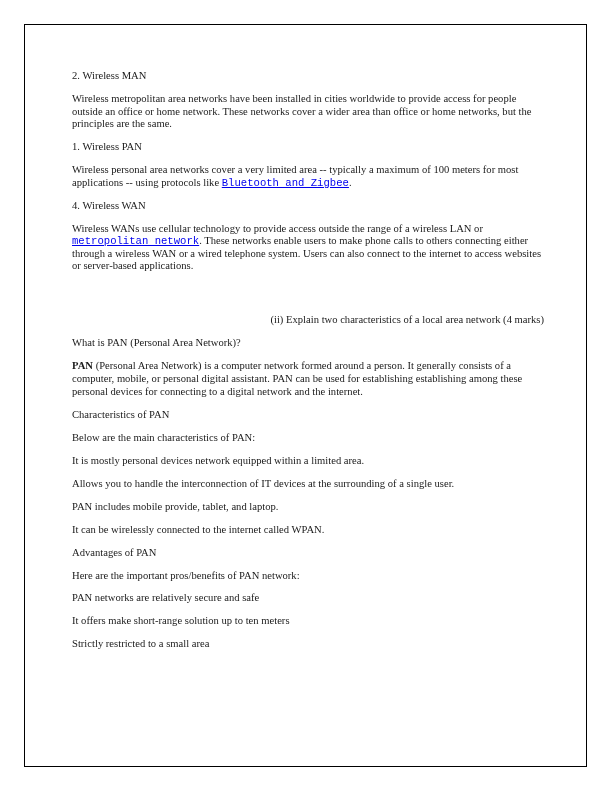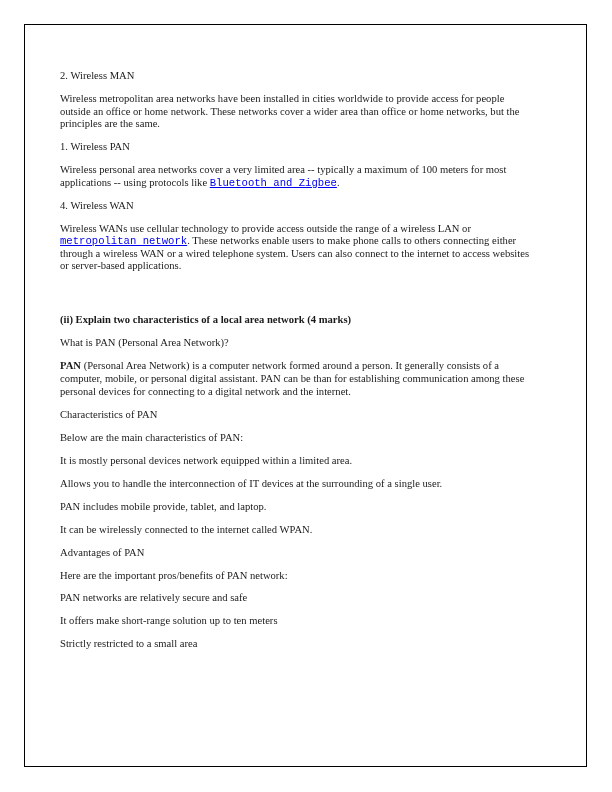--- a/index.html
+++ b/index.html
@@ -4,26 +4,26 @@
 <style>
   html, body { margin: 0; padding: 0; background: #ffffff; }
   body { width: 612px; height: 792px; position: relative; overflow: hidden; }
   .page-frame {
     position: absolute; left: 24px; top: 24px;
     width: 563px; height: 743px;
     border: 1px solid #000000; box-sizing: border-box;
     background: #ffffff;
   }
   .content {
-    position: absolute; left: 60px; top: 70px; width: 472px;
+    position: absolute; left: 72px; top: 70px; width: 472px;
     font-family: "Liberation Serif", "DejaVu Serif", serif;
     font-size: 10.6px; line-height: 12.6px; color: #1a1a1a;
   }
   .content p { margin: 0 0 10.4px 0; }
-  .heading { font-weight: bold; }
+  .heading { font-weight: normal; text-align: right; }
   .spacer { height: 31px; }
   a.link { color: #0000ee; text-decoration: underline; font-family: Liberation Mono, monospace; }
   b { font-weight: bold; }
 </style>
 </head>
 <body>
 
 <div class="page-frame"></div>
 
 <div class="content">
@@ -33,21 +33,21 @@
   <p>1. Wireless PAN</p>
   <p><span>Wireless personal area networks cover a very limited area -- typically a maximum of 100 meters for most applications -- using protocols like </span><a class="link" href="#">Bluetooth and Zigbee</a><span>.</span></p>
 
   <p>4. Wireless WAN</p>
   <p><span>Wireless WANs use cellular technology to provide access outside the range of a wireless LAN or </span><a class="link" href="#">metropolitan network</a><span>. These networks enable users to make phone calls to others connecting either through a wireless WAN or a wired telephone system. Users can also connect to the internet to access websites or server-based applications.</span></p>
 
   <div class="spacer"></div>
 
   <p class="heading">(ii) Explain two characteristics of a local area network (4 marks)</p>
   <p>What is PAN (Personal Area Network)?</p>
-  <p><b>PAN</b><span> (Personal Area Network) is a computer network formed around a person. It generally consists of a computer, mobile, or personal digital assistant. PAN can be than for establishing communication among these personal devices for connecting to a digital network and the internet.</span></p>
+  <p><b>PAN</b><span> (Personal Area Network) is a computer network formed around a person. It generally consists of a computer, mobile, or personal digital assistant. PAN can be used for establishing establishing among these personal devices for connecting to a digital network and the internet.</span></p>
 
   <p>Characteristics of PAN</p>
   <p>Below are the main characteristics of PAN:</p>
   <p>It is mostly personal devices network equipped within a limited area.</p>
   <p>Allows you to handle the interconnection of IT devices at the surrounding of a single user.</p>
   <p>PAN includes mobile provide, tablet, and laptop.</p>
   <p>It can be wirelessly connected to the internet called WPAN.</p>
 
   <p>Advantages of PAN</p>
   <p>Here are the important pros/benefits of PAN network:</p>

